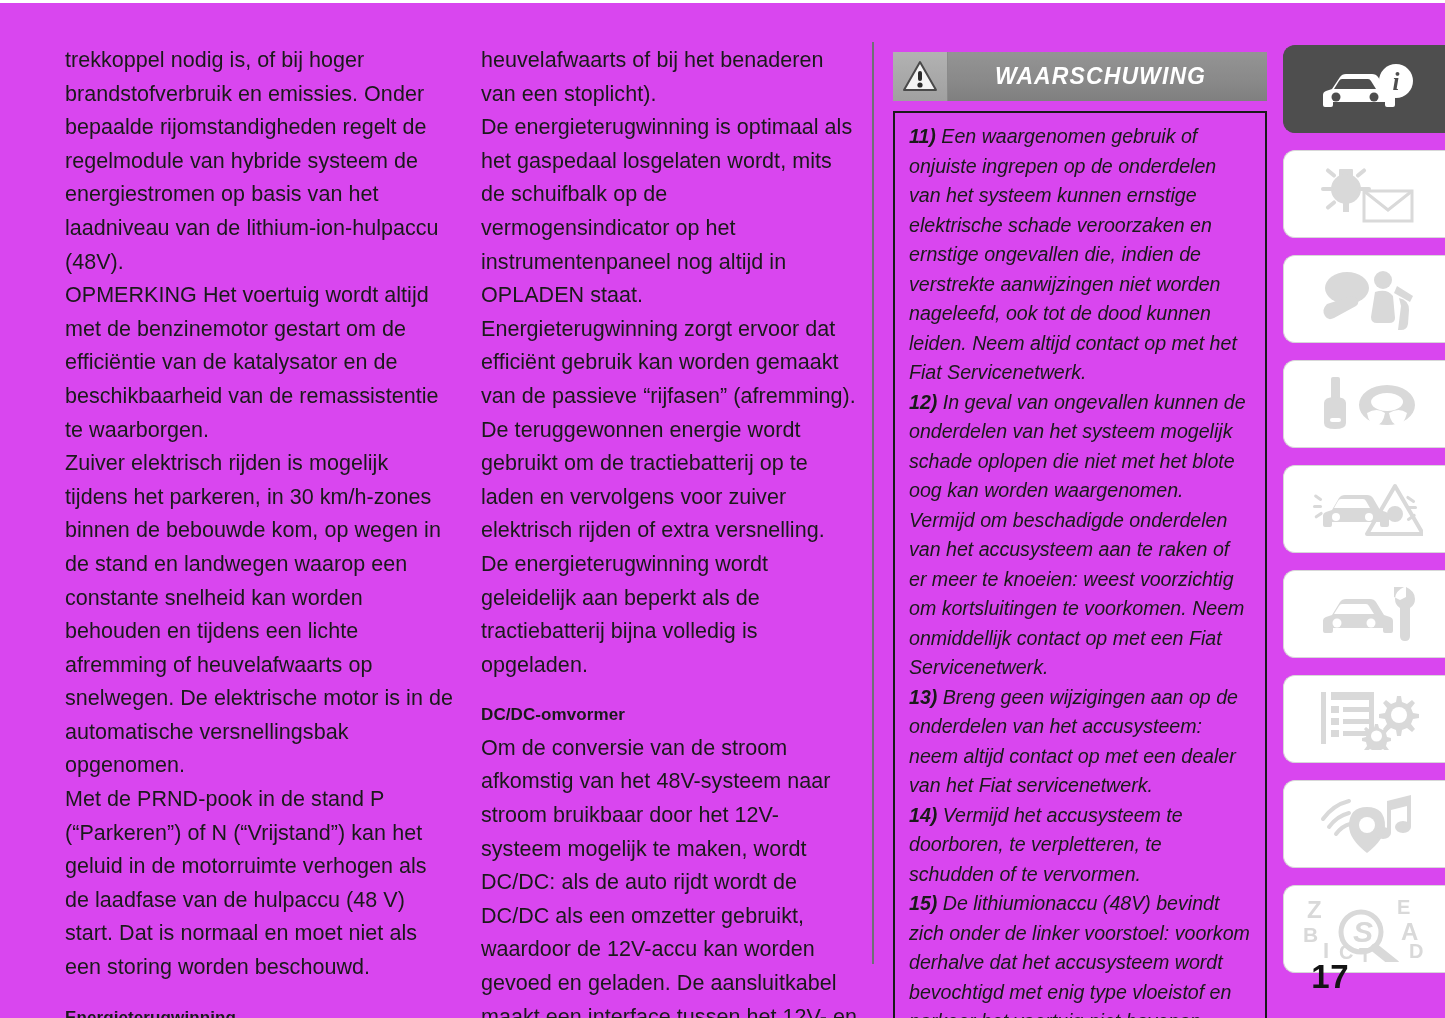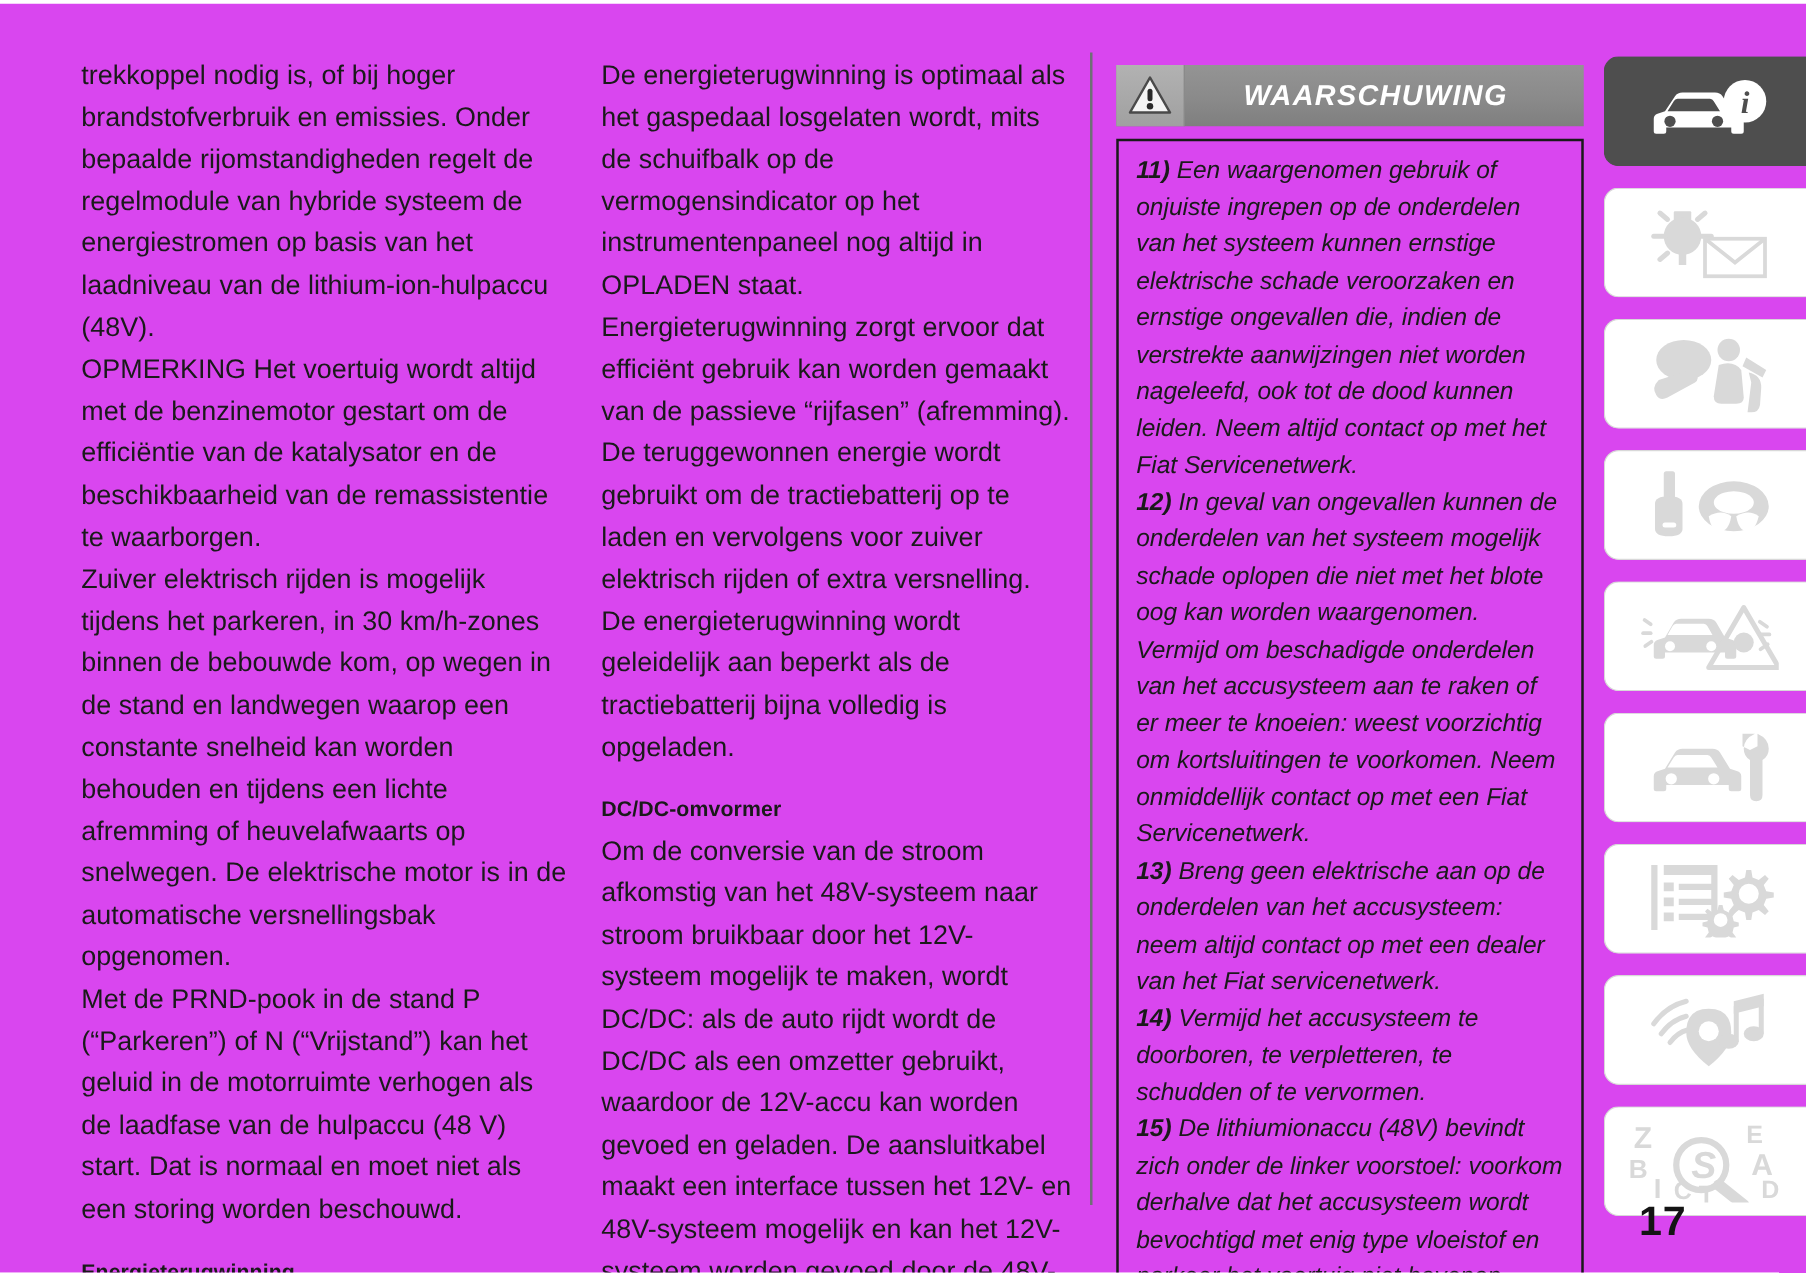--- a/index.html
+++ b/index.html
@@ -176,20 +176,21 @@
     <div class="col col-1">
       <p>trekkoppel nodig is, of bij hoger brandstofverbruik en emissies. Onder bepaalde rijomstandigheden regelt de regelmodule van hybride systeem de energiestromen op basis van het laadniveau van de lithium-ion-hulpaccu (48V).</p>
       <p>OPMERKING Het voertuig wordt altijd met de benzinemotor gestart om de efficiëntie van de katalysator en de beschikbaarheid van de remassistentie te waarborgen.</p>
       <p>Zuiver elektrisch rijden is mogelijk tijdens het parkeren, in 30 km/h-zones binnen de bebouwde kom, op wegen in de stand en landwegen waarop een constante snelheid kan worden behouden en tijdens een lichte afremming of heuvelafwaarts op snelwegen. De elektrische motor is in de automatische versnellingsbak opgenomen.</p>
       <p>Met de PRND-pook in de stand P (“Parkeren”) of N (“Vrijstand”) kan het geluid in de motorruimte verhogen als de laadfase van de hulpaccu (48 V) start. Dat is normaal en moet niet als een storing worden beschouwd.</p>
       <h3>Energieterugwinning</h3>
 
     </div>
 
     <div class="col col-2">
+      <p>heuvelafwaarts of bij het benaderen van een stoplicht).</p>
       <p>De energieterugwinning is optimaal als het gaspedaal losgelaten wordt, mits de schuifbalk op de vermogensindicator op het instrumentenpaneel nog altijd in OPLADEN staat.</p>
       <p>Energieterugwinning zorgt ervoor dat efficiënt gebruik kan worden gemaakt van de passieve “rijfasen” (afremming). De teruggewonnen energie wordt gebruikt om de tractiebatterij op te laden en vervolgens voor zuiver elektrisch rijden of extra versnelling.</p>
       <p>De energieterugwinning wordt geleidelijk aan beperkt als de tractiebatterij bijna volledig is opgeladen.</p>
       <h3>DC/DC-omvormer</h3>
       <p>Om de conversie van de stroom afkomstig van het 48V-systeem naar stroom bruikbaar door het 12V-systeem mogelijk te maken, wordt DC/DC: als de auto rijdt wordt de DC/DC als een omzetter gebruikt, waardoor de 12V-accu kan worden gevoed en geladen. De aansluitkabel maakt een interface tussen het 12V- en 48V-systeem mogelijk en kan het 12V-systeem worden gevoed door de 48V-hulpaccu, de DC/DC-omzetter en de BS (riemstartmotor).</p>
     </div>
 
     <div class="v-divider"></div>
 
     <div class="warn-col">
@@ -199,21 +200,21 @@
             <path d="M18 2 L34 30 L2 30 Z" fill="#f4f4f4" stroke="#4a4a4a" stroke-width="2" stroke-linejoin="round"></path>
             <rect x="16" y="11" width="4" height="10" rx="2" fill="#2a2a2a"></rect>
             <circle cx="18" cy="25" r="2.6" fill="#2a2a2a"></circle>
           </svg>
         </div>
         <div class="warn-title">WAARSCHUWING</div>
       </div>
       <div class="warn-body">
         <p class="warn-item"><span class="warn-num">11)</span><span> Een waargenomen gebruik of onjuiste ingrepen op de onderdelen van het systeem kunnen ernstige elektrische schade veroorzaken en ernstige ongevallen die, indien de verstrekte aanwijzingen niet worden nageleefd, ook tot de dood kunnen leiden. Neem altijd contact op met het Fiat Servicenetwerk.</span></p>
         <p class="warn-item"><span class="warn-num">12)</span><span> In geval van ongevallen kunnen de onderdelen van het systeem mogelijk schade oplopen die niet met het blote oog kan worden waargenomen. Vermijd om beschadigde onderdelen van het accusysteem aan te raken of er meer te knoeien: weest voorzichtig om kortsluitingen te voorkomen. Neem onmiddellijk contact op met een Fiat Servicenetwerk.</span></p>
-        <p class="warn-item"><span class="warn-num">13)</span><span> Breng geen elektrische aan op de onderdelen van het accusysteem: neem altijd contact op met een dealer van het Fiat servicenetwerk.</span></p>
+        <p class="warn-item"><span class="warn-num">13)</span><span> Breng geen wijzigingen aan op de onderdelen van het accusysteem: neem altijd contact op met een dealer van het Fiat servicenetwerk.</span></p>
         <p class="warn-item"><span class="warn-num">14)</span><span> Vermijd het accusysteem te doorboren, te verpletteren, te schudden of te vervormen.</span></p>
         <p class="warn-item"><span class="warn-num">15)</span><span> De lithiumionaccu (48V) bevindt zich onder de linker voorstoel: voorkom derhalve dat het accusysteem wordt bevochtigd met enig type vloeistof en parkeer het voertuig niet bovenop externe warmtebronnen.</span></p>
       </div>
     </div>
 
   </div>
 
   <div class="sidebar">
 
     <div class="tab active" style="top:0px;">

